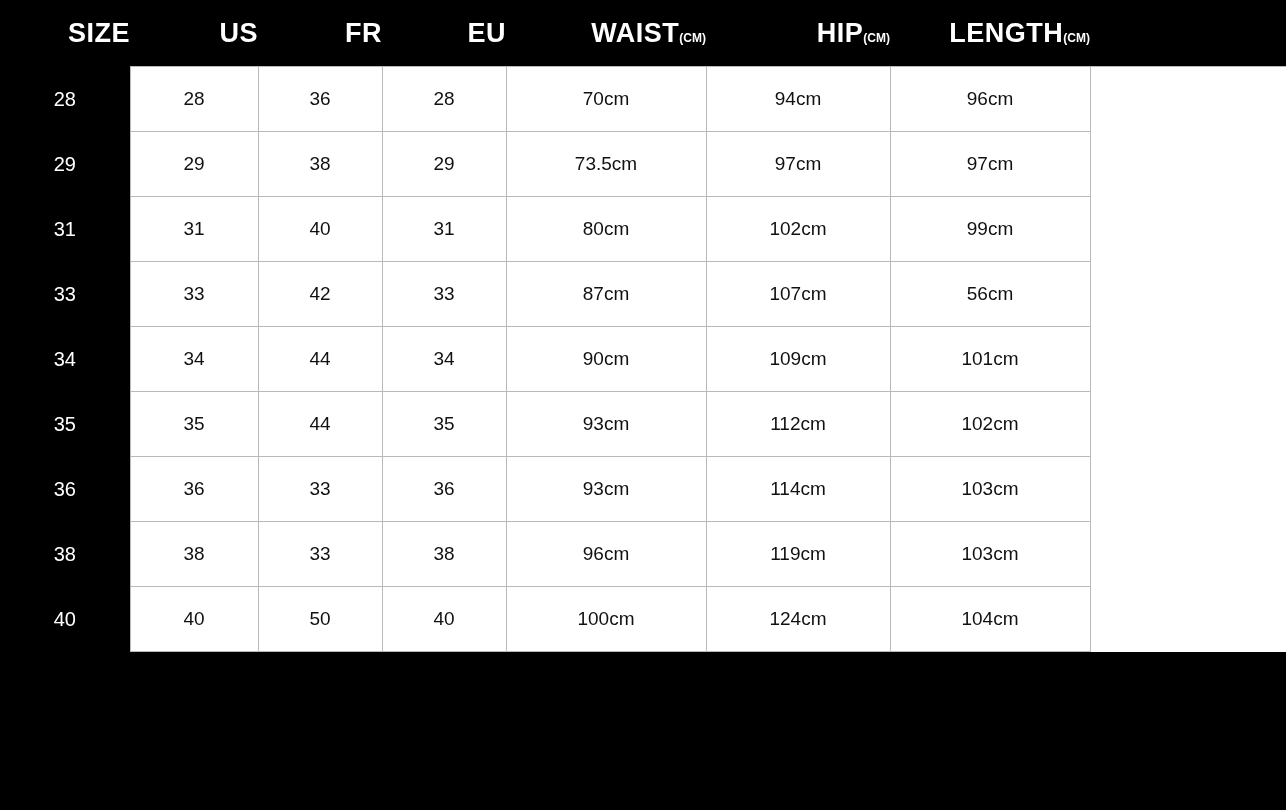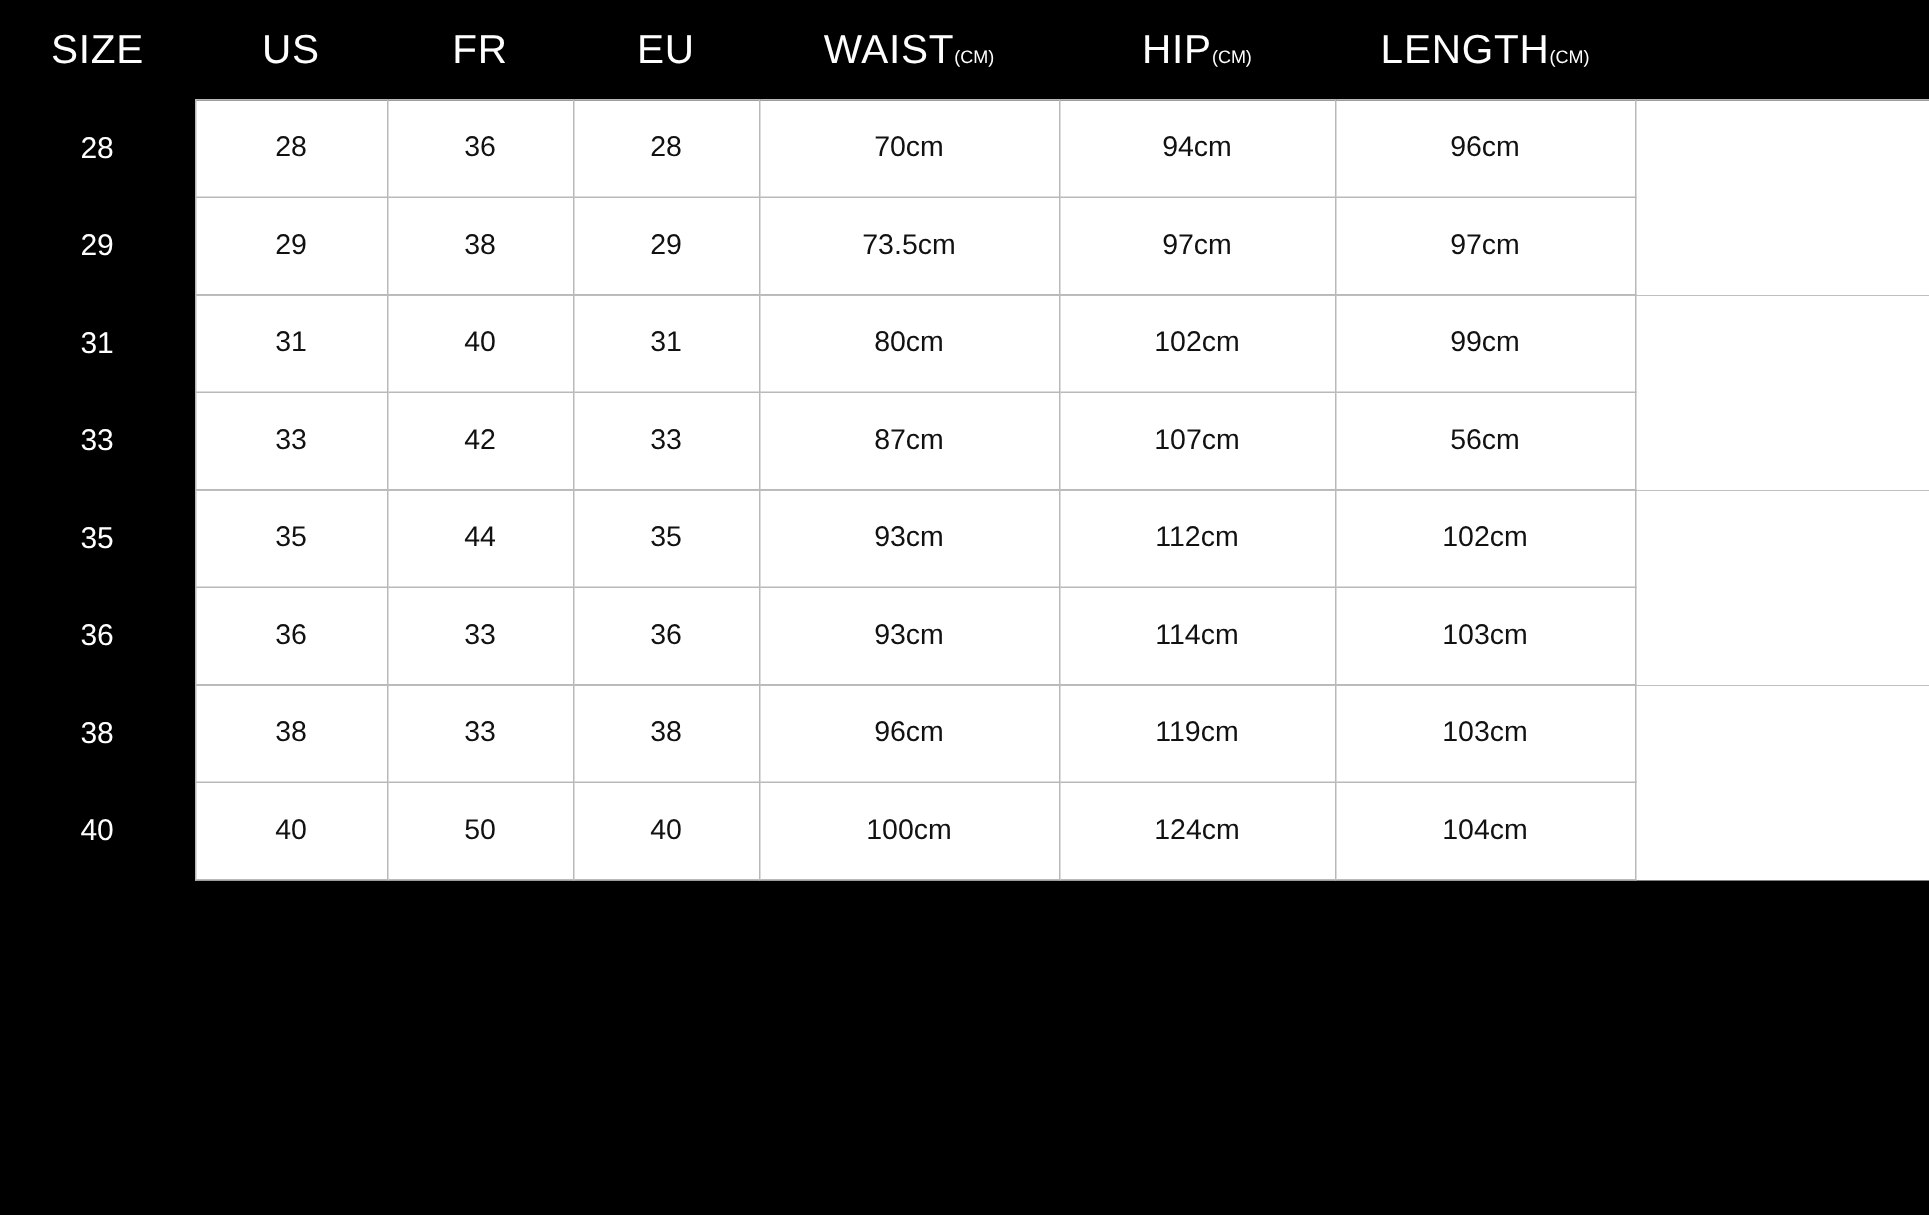--- a/index.html
+++ b/index.html
@@ -34,25 +34,25 @@
   table.chart-table col.c-fr     { width: 124px; }
   table.chart-table col.c-eu     { width: 124px; }
   table.chart-table col.c-waist  { width: 200px; }
   table.chart-table col.c-hip    { width: 184px; }
   table.chart-table col.c-length { width: 200px; }
   table.chart-table col.c-blank  { width: 196px; }
 
   thead th {
     background: #000000;
     color: #ffffff;
-    font-weight: 400;
+    font-weight: 700;
     font-size: 27px;
     height: 66px;
     padding: 0;
-    text-align: center;
+    text-align: right;
     vertical-align: middle;
     border: none;
     letter-spacing: 0.5px;
   }
   thead th .unit {
     font-size: 12px;
     vertical-align: baseline;
     letter-spacing: 0;
   }
 
@@ -178,20 +178,30 @@
         <td class="size-cell">33</td>
         <td class="data-cell first-data">33</td>
         <td class="data-cell">42</td>
         <td class="data-cell">33</td>
         <td class="data-cell">87cm</td>
         <td class="data-cell">107cm</td>
         <td class="data-cell">56cm</td>
         <td class="blank-cell"></td>
       </tr>
       <tr>
+        <td class="size-cell">34</td>
+        <td class="data-cell first-data">34</td>
+        <td class="data-cell">44</td>
+        <td class="data-cell">34</td>
+        <td class="data-cell">90cm</td>
+        <td class="data-cell">109cm</td>
+        <td class="data-cell">101cm</td>
+        <td class="blank-cell"></td>
+      </tr>
+      <tr>
         <td class="size-cell">35</td>
         <td class="data-cell first-data">35</td>
         <td class="data-cell">44</td>
         <td class="data-cell">35</td>
         <td class="data-cell">93cm</td>
         <td class="data-cell">112cm</td>
         <td class="data-cell">102cm</td>
         <td class="blank-cell"></td>
       </tr>
       <tr>

